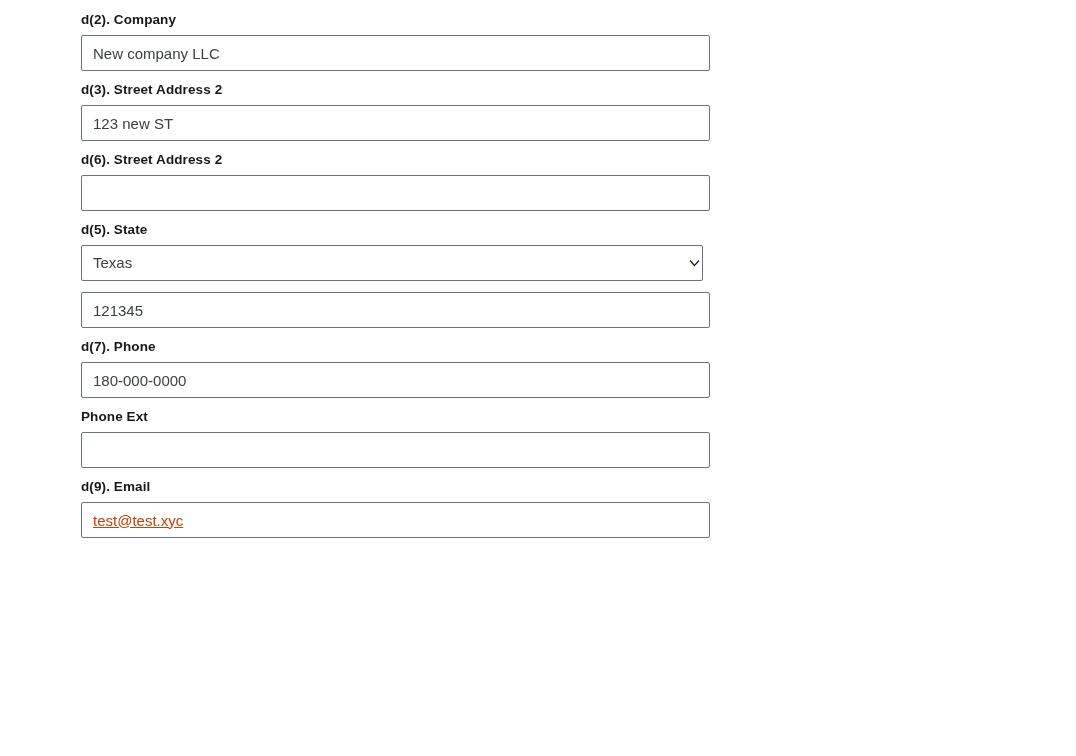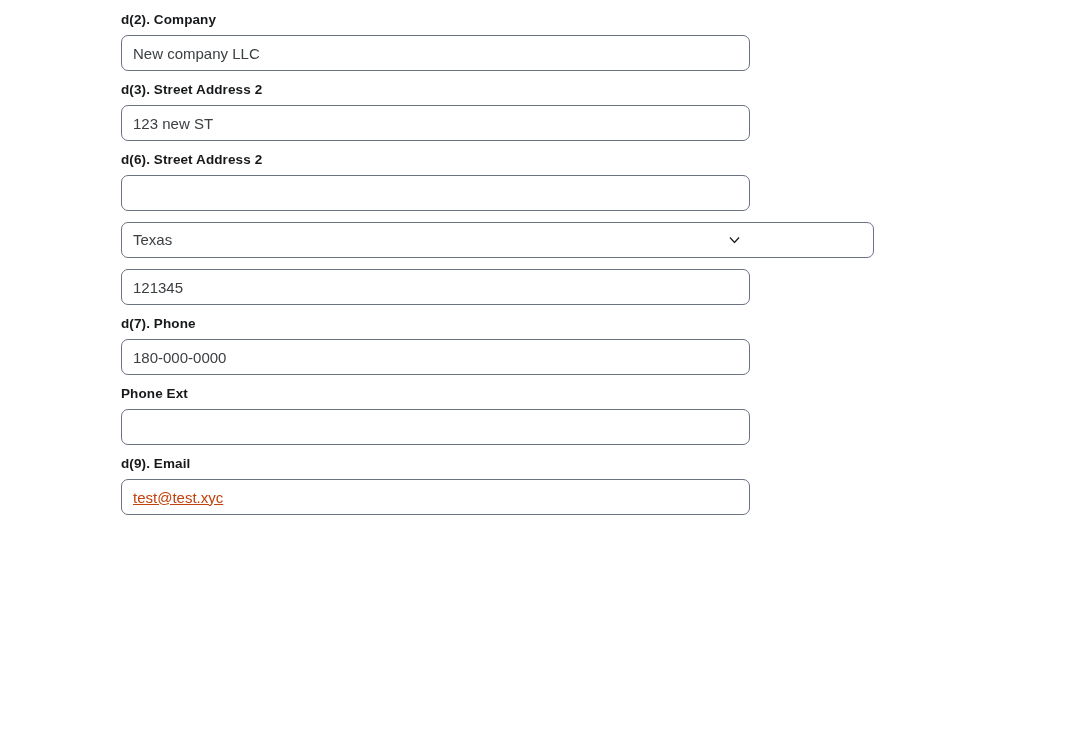--- a/index.html
+++ b/index.html
@@ -14,56 +14,55 @@
     font-family: "Liberation Sans", sans-serif;
     color: #1a1a1a;
   }
   .form-wrap {
     position: relative;
     padding: 12px 0 0 81px;
     box-sizing: border-box;
   }
   .field {
     margin-bottom: 11px;
-    margin-left: 40px;
   }
   .field-label {
     font-size: 13.5px;
     font-weight: bold;
     color: #16181a;
     line-height: 16px;
     margin-bottom: 7px;
     letter-spacing: 0.1px;
   }
   .field-input {
     box-sizing: border-box;
     width: 629px;
     height: 36px;
     border: 1px solid #6b7280;
-    border-radius: 7px;
+    border-radius: 2px;
     background: #ffffff;
     font-family: "Liberation Sans", sans-serif;
     font-size: 15px;
     color: #3c4043;
     padding: 0 11px;
     line-height: 34px;
     outline: none;
     display: block;
   }
   .field-input::placeholder { color: #9aa0a6; }
   .field-input.link-value {
     color: #c2410c;
     text-decoration: underline;
   }
   .select-wrap {
     position: relative;
     width: 629px;
   }
   select.field-input {
-    width: 753px;
+    width: 622px;
     appearance: none;
     -webkit-appearance: none;
     -moz-appearance: none;
     padding-right: 12px;
   }
   .select-arrow {
     position: absolute;
     right: 10px;
     top: 50%;
     transform: translateY(-50%);
@@ -88,20 +87,21 @@
     <input class="field-input" type="text" value="123 new ST" style="">
   </div>
 
   <div class="field">
     <div class="field-label">d(6). Street Address 2</div>
     <input class="field-input" type="text" value="" style="">
   </div>
 
 
   <div class="field">
+    <div class="field-label">d(5). State</div>
     <div class="select-wrap">
       <select class="field-input">
         <option>Texas</option>
       </select>
       <span class="select-arrow">
         <svg viewBox="0 0 11 7" width="11" height="7" xmlns="http://www.w3.org/2000/svg">
           <path d="M1 1 L5.5 6 L10 1" fill="none" stroke="#202124" stroke-width="1.3"></path>
         </svg>
       </span>
     </div>

